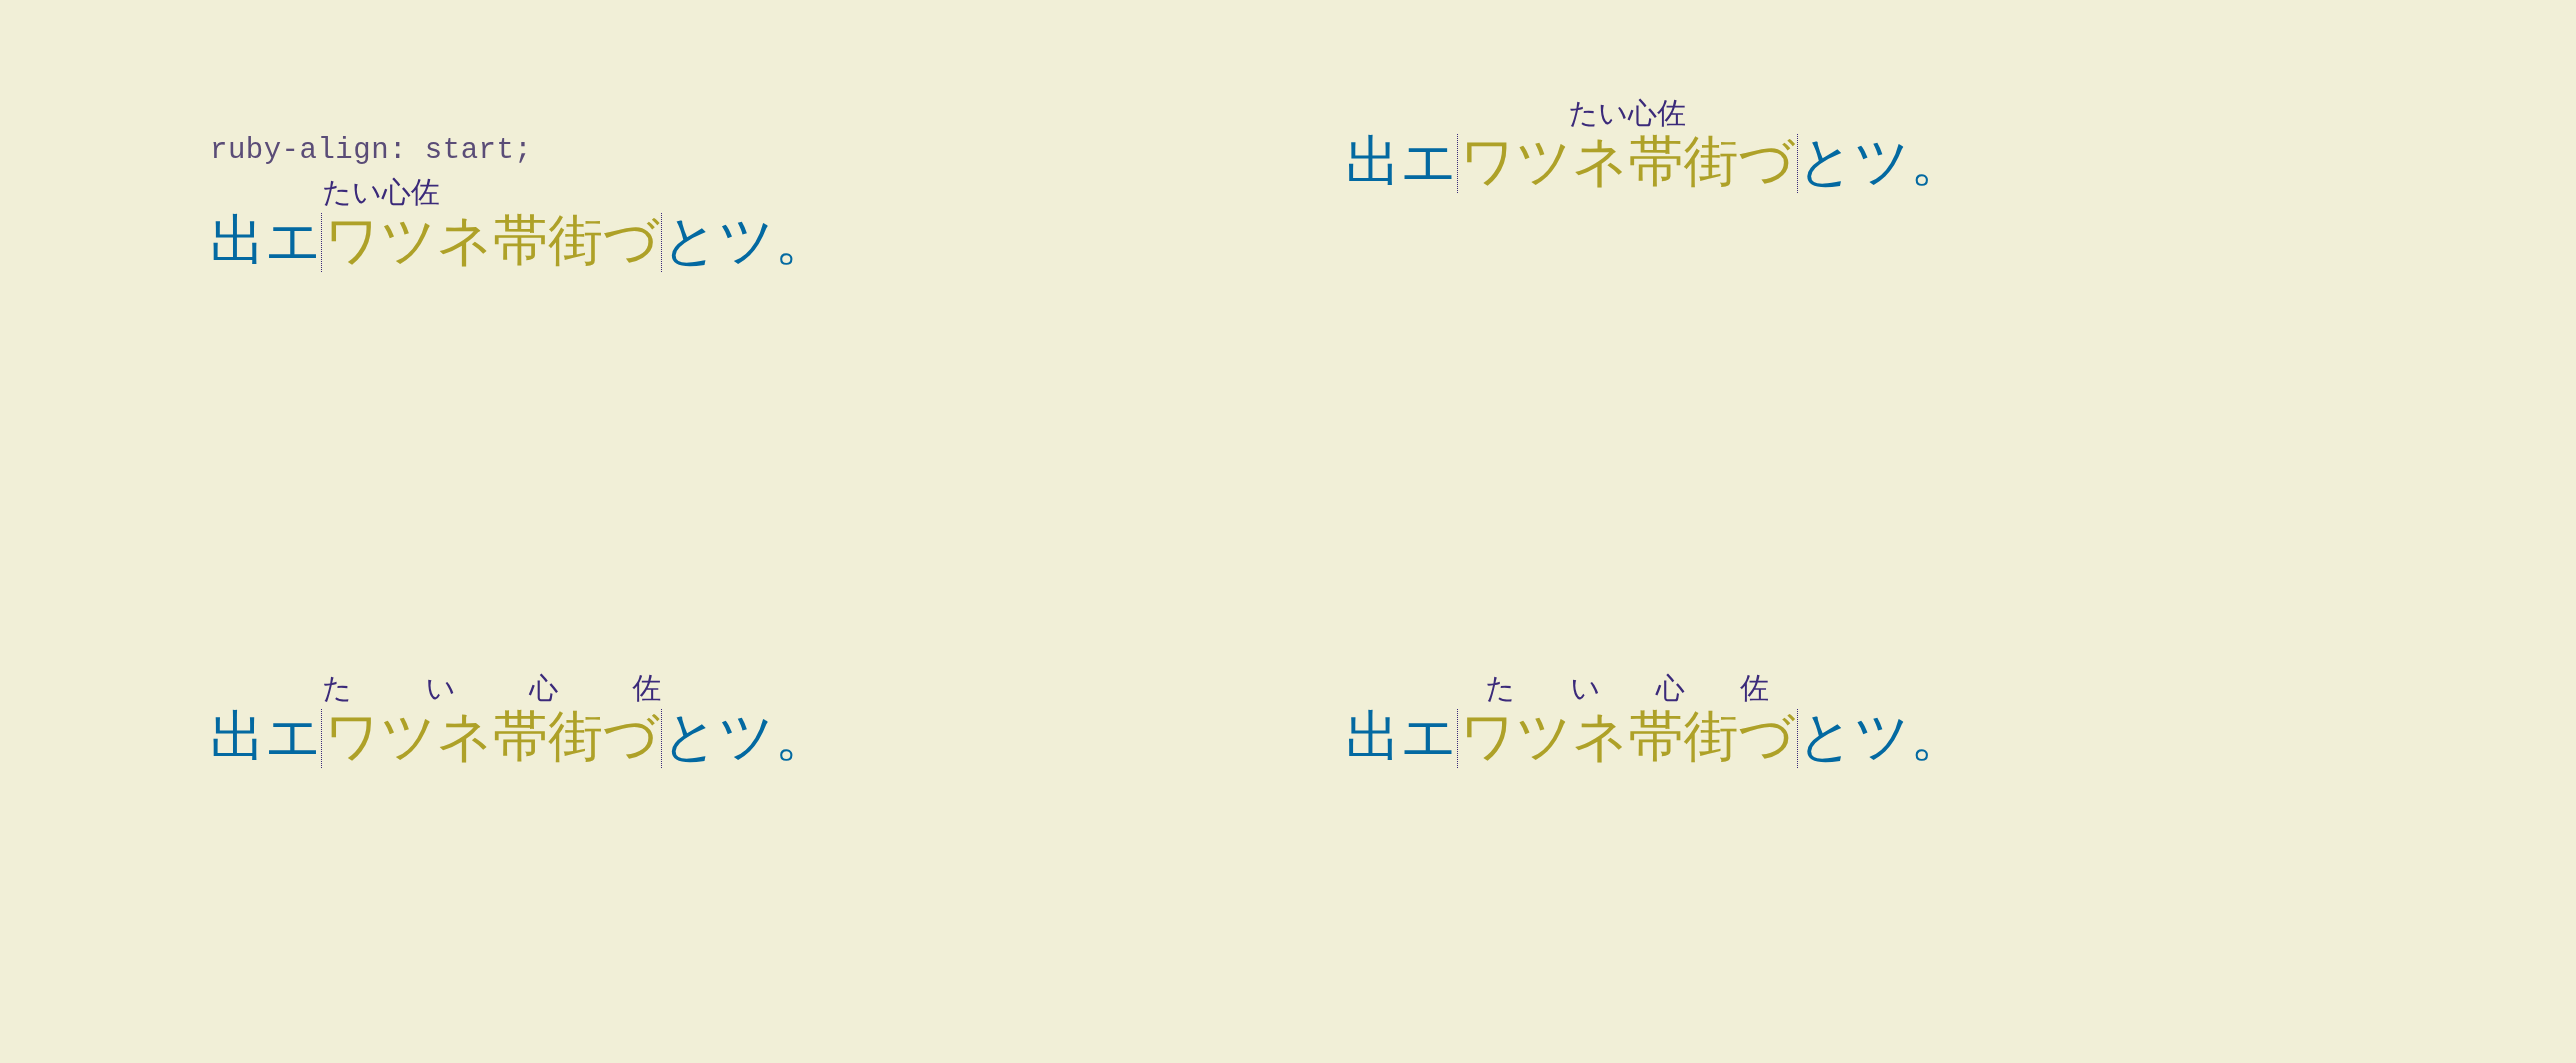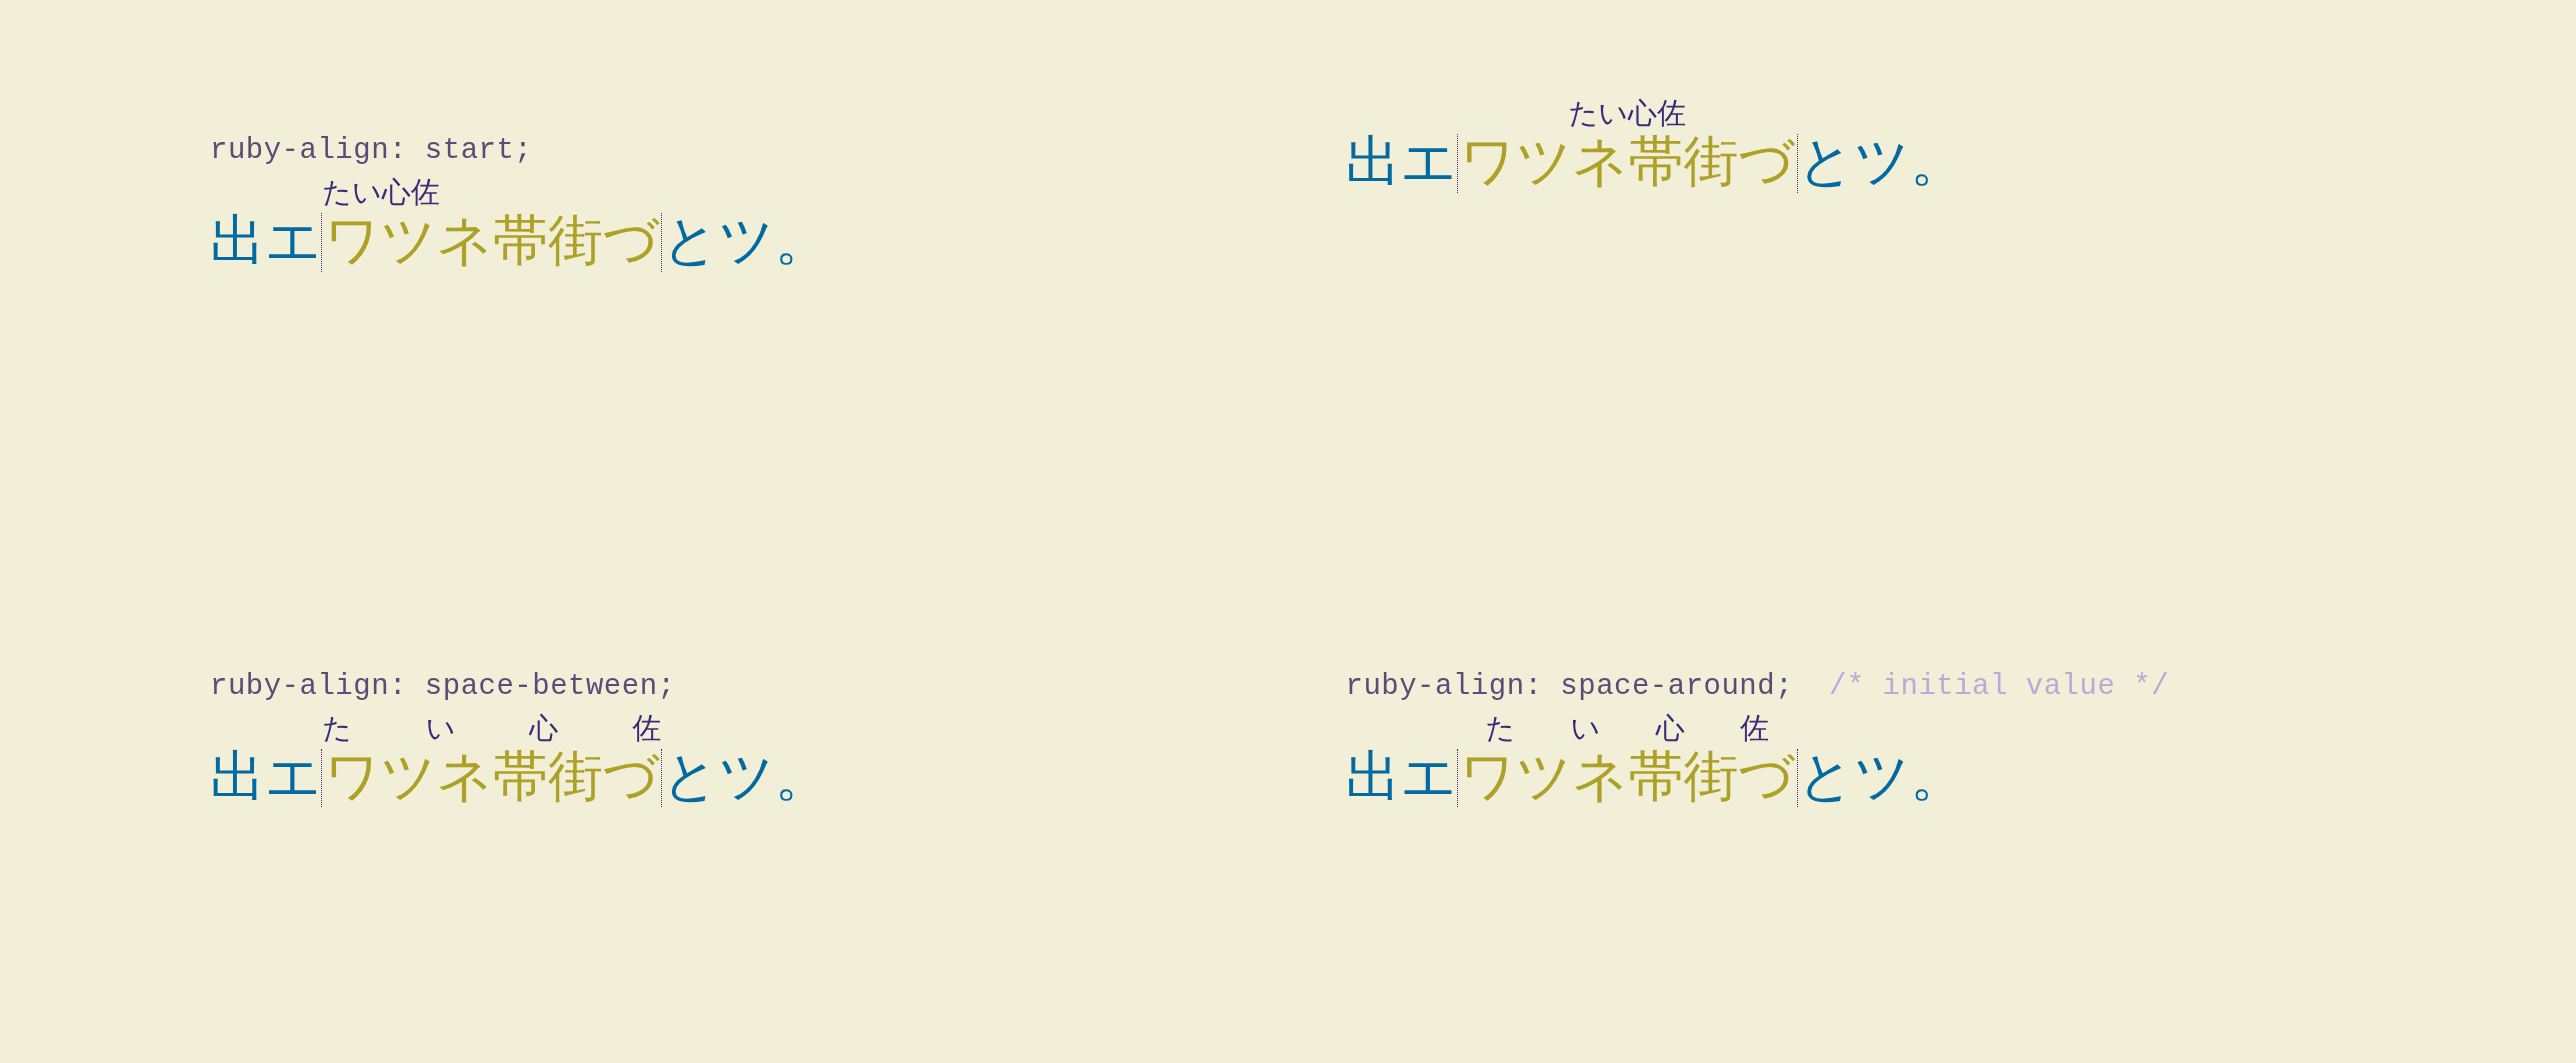--- a/index.html
+++ b/index.html
@@ -94,33 +94,31 @@
       <span class="context">出エ</span><span class="ruby-wrap align-center"><span class="rt">
             <span>た</span>
             <span>い</span>
             <span>心</span>
             <span>佐</span>
           </span><span>ワツネ帯街づ</span></span><span class="context">とツ。</span>
     </div>
   </div>
 
   <div class="example">
-    <div class="label"><span>ruby-align: space-between;</span><span class="comment"></span></div>
     <div class="sample">
       <span class="context">出エ</span><span class="ruby-wrap align-space-between"><span class="rt">
             <span>た</span>
             <span>い</span>
             <span>心</span>
             <span>佐</span>
           </span><span>ワツネ帯街づ</span></span><span class="context">とツ。</span>
     </div>
   </div>
 
   <div class="example">
-    <div class="label"><span>ruby-align: space-around;</span><span class="comment">  /* initial value */</span></div>
     <div class="sample">
       <span class="context">出エ</span><span class="ruby-wrap align-space-around"><span class="rt">
             <span>た</span>
             <span>い</span>
             <span>心</span>
             <span>佐</span>
           </span><span>ワツネ帯街づ</span></span><span class="context">とツ。</span>
     </div>
   </div>
 

